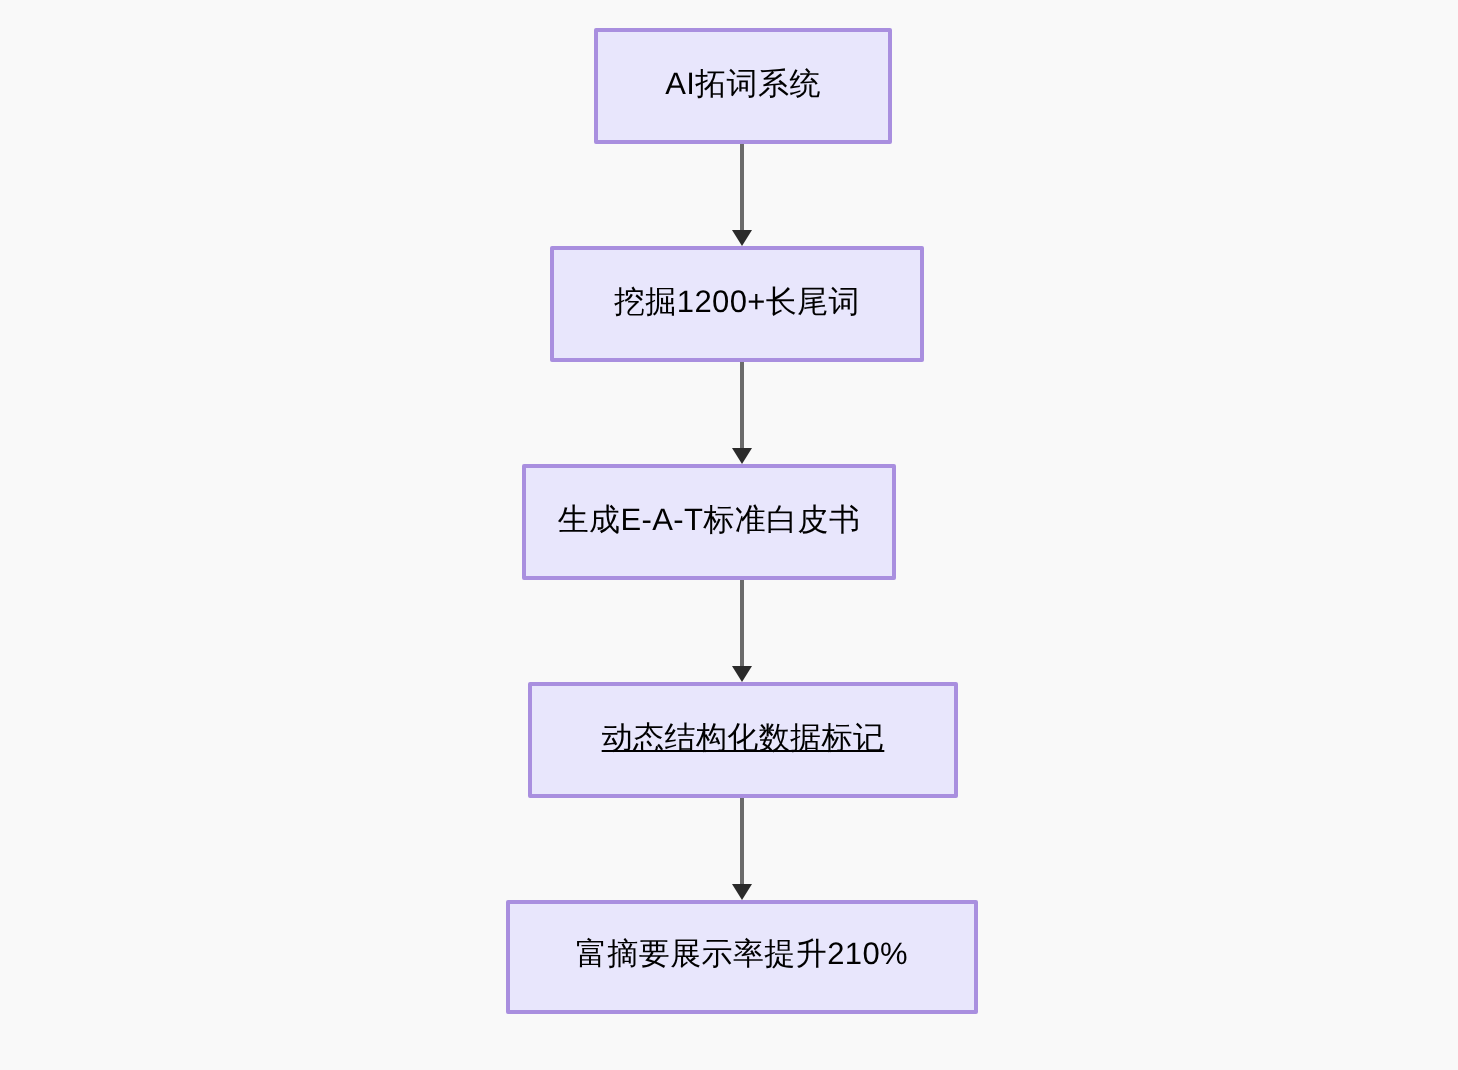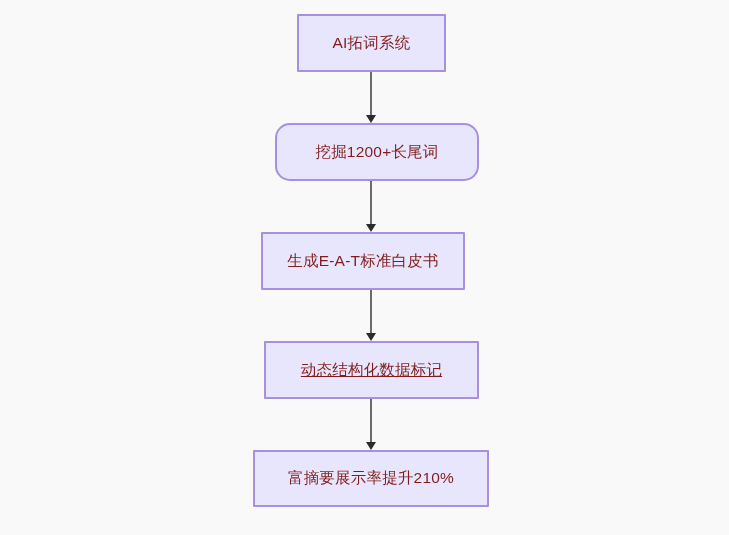--- a/index.html
+++ b/index.html
@@ -22,21 +22,21 @@
 
   .node {
     position: absolute;
     box-sizing: border-box;
     background: #e8e6fc;
     border: 2px solid #a98fdf;
     border-radius: 1px;
     display: flex;
     align-items: center;
     justify-content: center;
-    color: #7f1d1d;
+    color: #000000;
     font-size: 15.5px;
     line-height: 1.2;
     letter-spacing: 0.2px;
     white-space: nowrap;
     text-align: center;
   }
 
   .edge {
     position: absolute;
     width: 0;
@@ -78,25 +78,25 @@
   </div>
   <div class="edge" style="left: 371px; top: 399px;">
     <div class="line" style="height: 43px;"></div>
     <div class="head" style="top: 43px;"></div>
   </div>
 
   <div class="node" style="left: 297px; top: 14px; width: 149px; height: 58px;">
     <span>AI拓词系统</span>
   </div>
 
-  <div class="node" style="left: 275px; top: 123px; width: 204px; height: 58px; border-radius: 15px;">
+  <div class="node" style="left: 275px; top: 123px; width: 187px; height: 58px;">
     <span>挖掘1200+长尾词</span>
   </div>
 
-  <div class="node" style="left: 261px; top: 232px; width: 204px; height: 58px;">
+  <div class="node" style="left: 261px; top: 232px; width: 187px; height: 58px;">
     <span>生成E-A-T标准白皮书</span>
   </div>
 
   <div class="node" style="left: 264px; top: 341px; width: 215px; height: 58px; text-decoration: underline;">
     <span>动态结构化数据标记</span>
   </div>
 
   <div class="node" style="left: 253px; top: 450px; width: 236px; height: 57px; text-align: center;">
     <span>富摘要展示率提升210%</span>
   </div>

